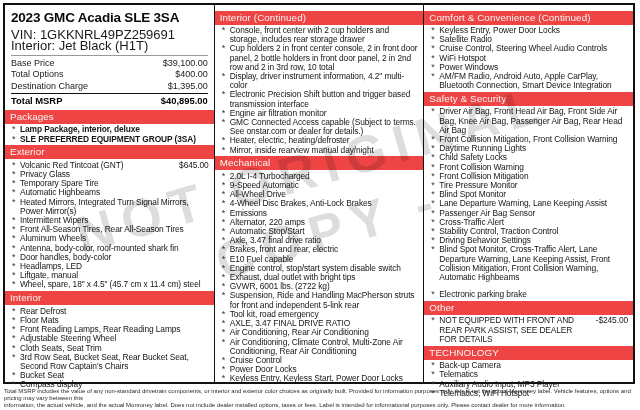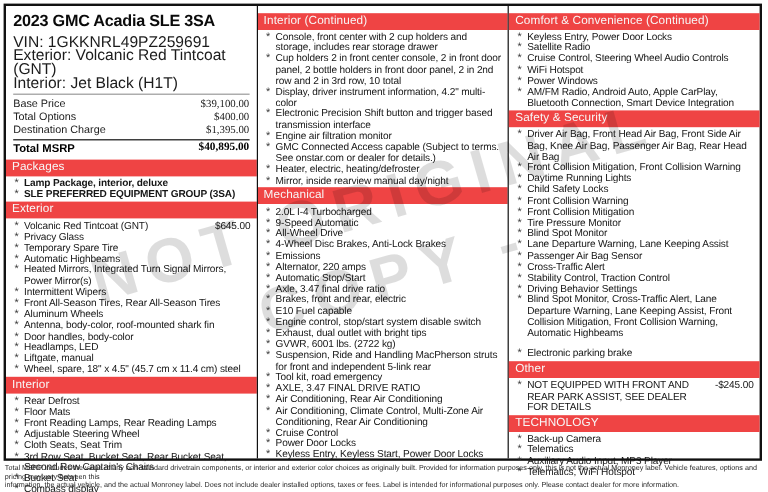--- a/index.html
+++ b/index.html
@@ -20,21 +20,21 @@
   }
   .col + .col{border-left:1px solid #111;}
 
   
   .veh{padding:0 6px;}
   .veh-title{font-weight:bold;font-size:13.5px;line-height:16px;color:#0a0a0a;margin:1px 0 3px;letter-spacing:-0.2px;}
   .veh-line{font-size:13px;line-height:11.4px;color:#1b1b1b;}
   .price-block{margin:3px 6px 2px;border-top:1px solid #999;padding-top:2px;}
   .price-row{display:flex;justify-content:space-between;font-size:9px;line-height:11.4px;color:#1b1b1b;gap:47px;}
   .price-row .pr-label{flex:1 1 auto;}
-  .price-row .pr-value{flex:none;font-family:Liberation Serif, serif;}
+  .price-row .pr-value{flex:none;}
   .price-row.total{font-weight:bold;border-top:1.5px solid #111;margin-top:1px;padding-top:1px;font-size:9.4px;color:#000;}
 
   
   .sec-header{
     background:#ef4444;color:#f7f7f7;
     font-size:9.8px;line-height:12px;padding:1px 5px;
     margin:1.5px 0;font-weight:400;letter-spacing:0.1px;
     white-space:nowrap;overflow:hidden;
   }
   
@@ -67,21 +67,20 @@
 </style>
 </head>
 <body>
 
 <div class="sticker">
 
   <div class="col">
     <div class="veh">
       <div class="veh-title">2023 GMC Acadia SLE 3SA</div>
       <div class="veh-line">VIN: 1GKKNRL49PZ259691</div>
-      <div class="veh-line">Exterior: Volcanic Red Tintcoat (GNT)</div>
       <div class="veh-line">Interior: Jet Black (H1T)</div>
     </div>
     <div class="price-block">
       <div class="price-row">
         <span class="pr-label">Base Price</span>
         <span class="pr-value">$39,100.00</span>
       </div>
       <div class="price-row">
         <span class="pr-label">Total Options</span>
         <span class="pr-value">$400.00</span>

